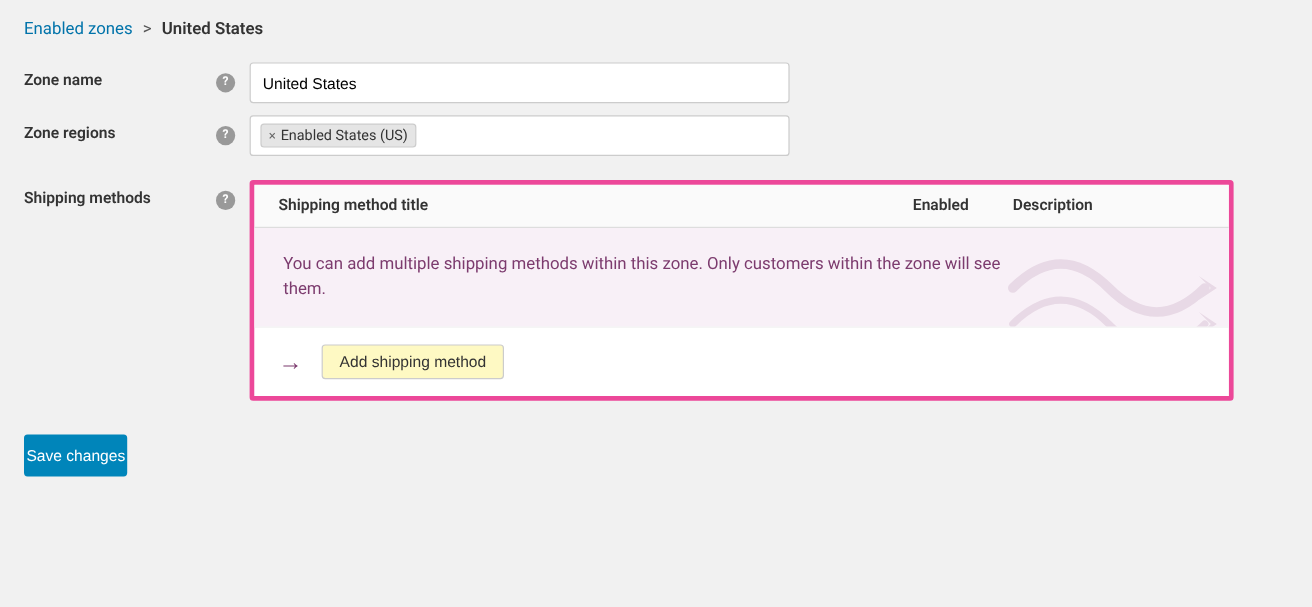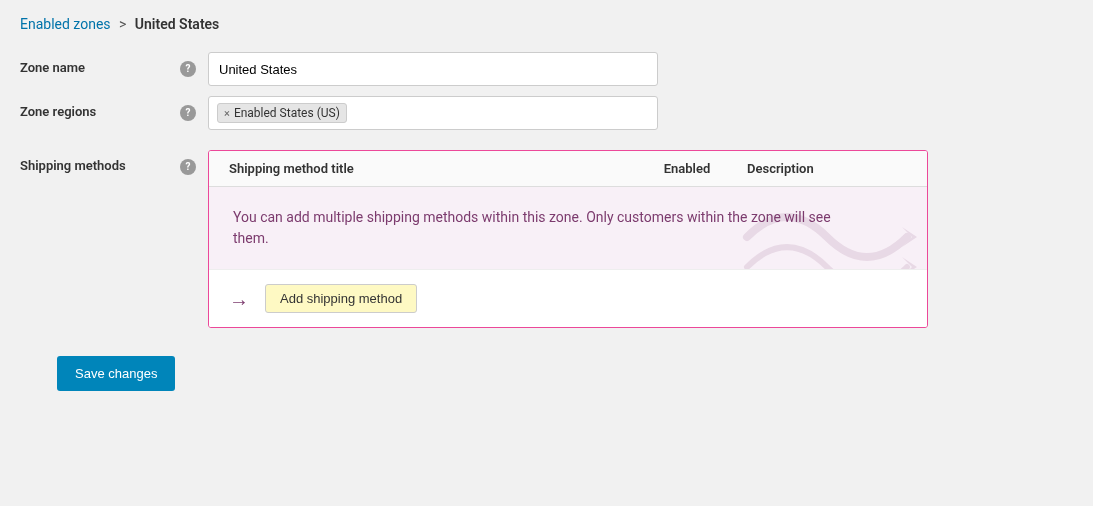--- a/index.html
+++ b/index.html
@@ -87,25 +87,25 @@
     .limit-link {
       display: block;
       margin-top: 6px;
       color: #0073aa;
       text-decoration: none;
       font-size: 12px;
     }
 
     
     .shipping-methods-wrapper {
-      border: 1px solid #ec4899;
+      border: 4px solid #ec4899;
       background: #fff;
       border-radius: 3px;
       overflow: hidden;
-      width: 720px;
+      width: 820px;
     }
 
     .shipping-methods-header {
       display: grid;
       grid-template-columns: 1fr 120px 160px;
       background: #fafafa;
       border-bottom: 1px solid #ddd;
       padding: 10px 20px;
     }
     .shipping-methods-header-cell {
@@ -169,25 +169,24 @@
       font-size: 13px;
       cursor: pointer;
       color: #333;
     }
 
     .save-btn {
       background: #0085ba;
       color: #fff;
       border: none;
       border-radius: 3px;
-      padding: 10px 18px;
+      padding: 10px 2px;
       font-size: 13px;
       cursor: pointer;
       margin-top: 18px;
-      margin-left: 37px;
     }
 
     .row {
       display: flex;
       align-items: flex-start;
       margin-bottom: 10px;
     }
     .row-label {
       width: 160px;
       font-weight: 600;

